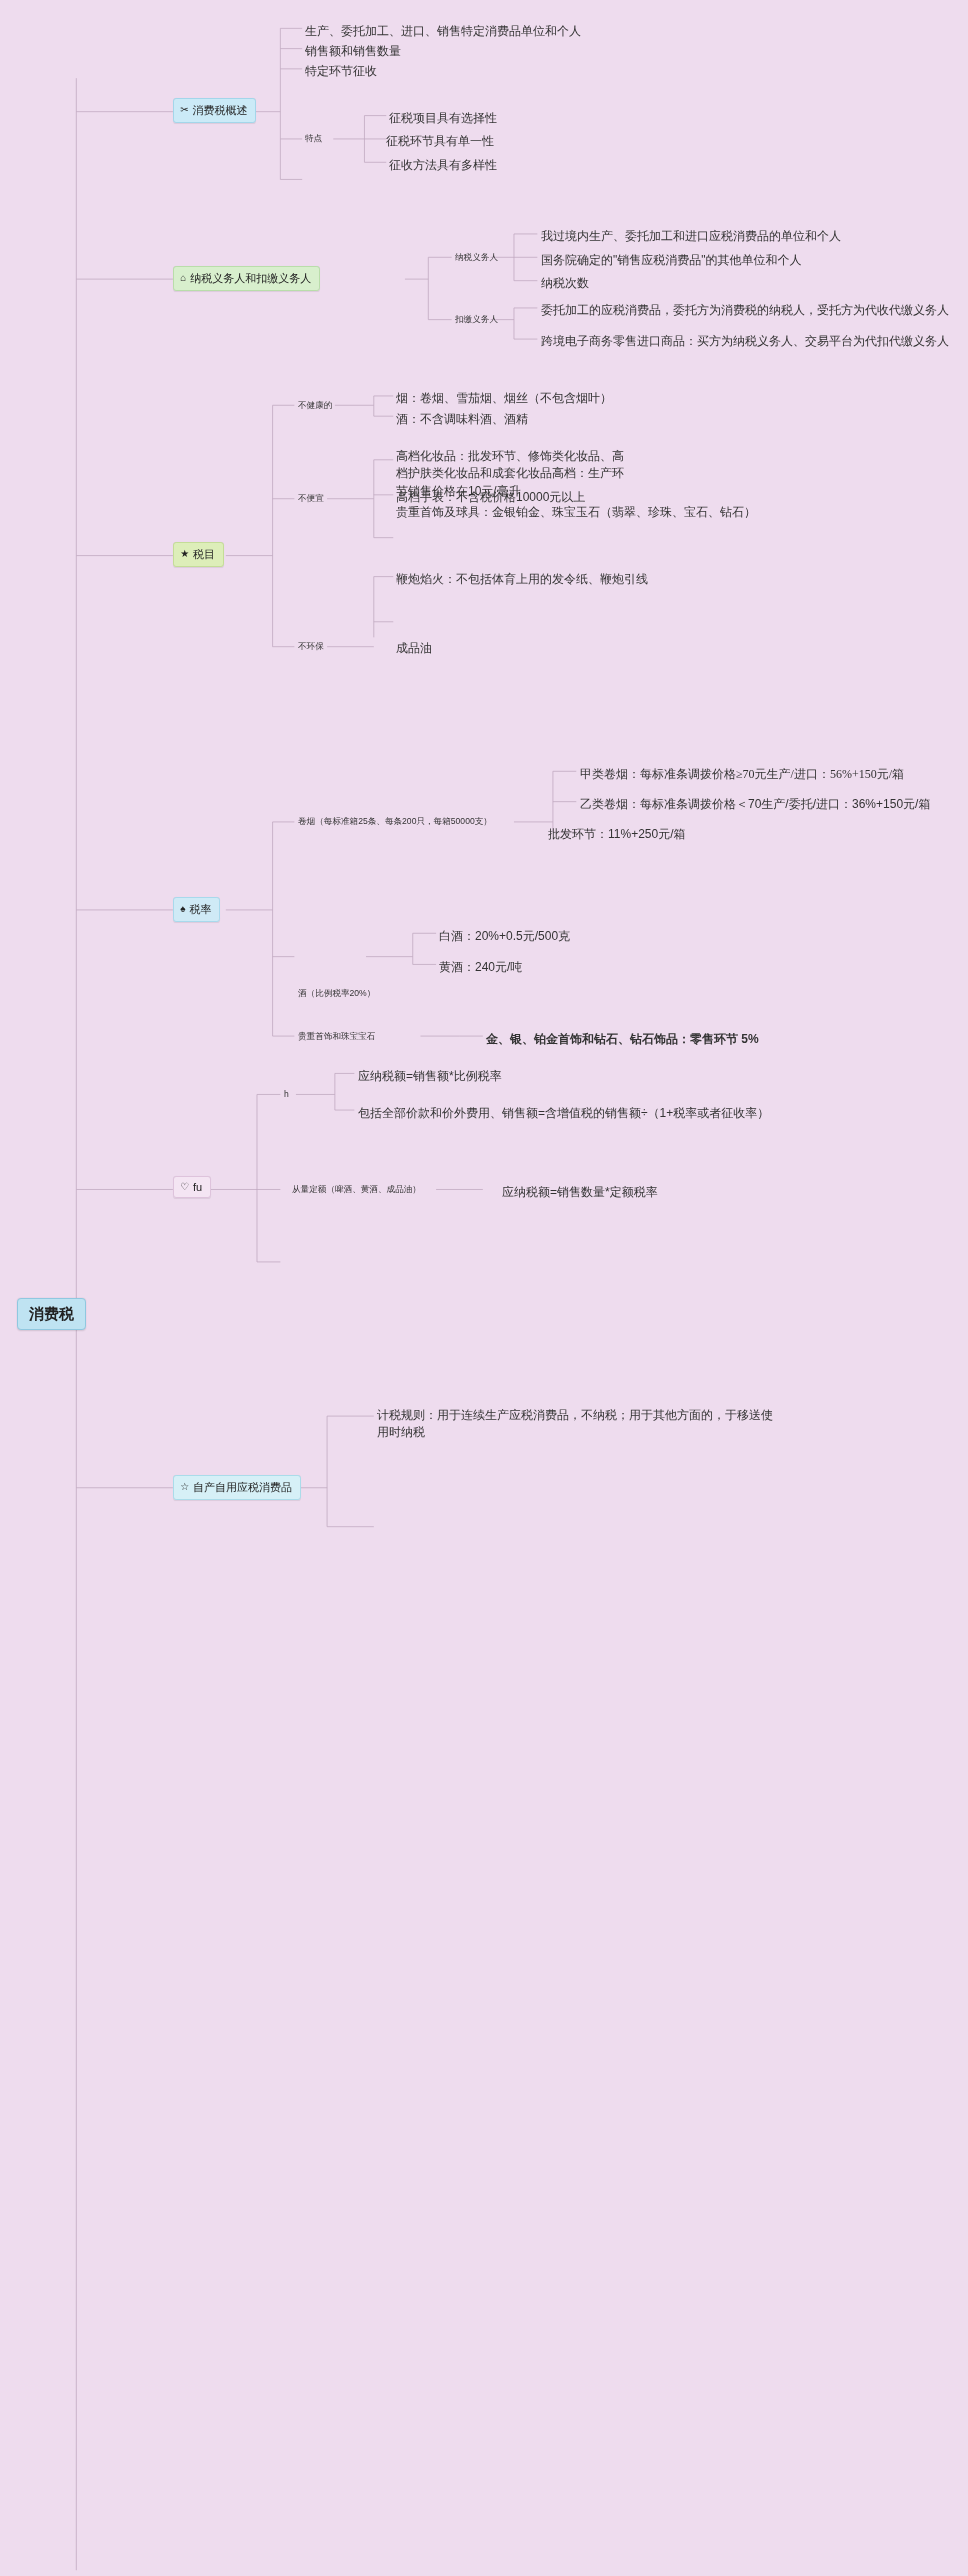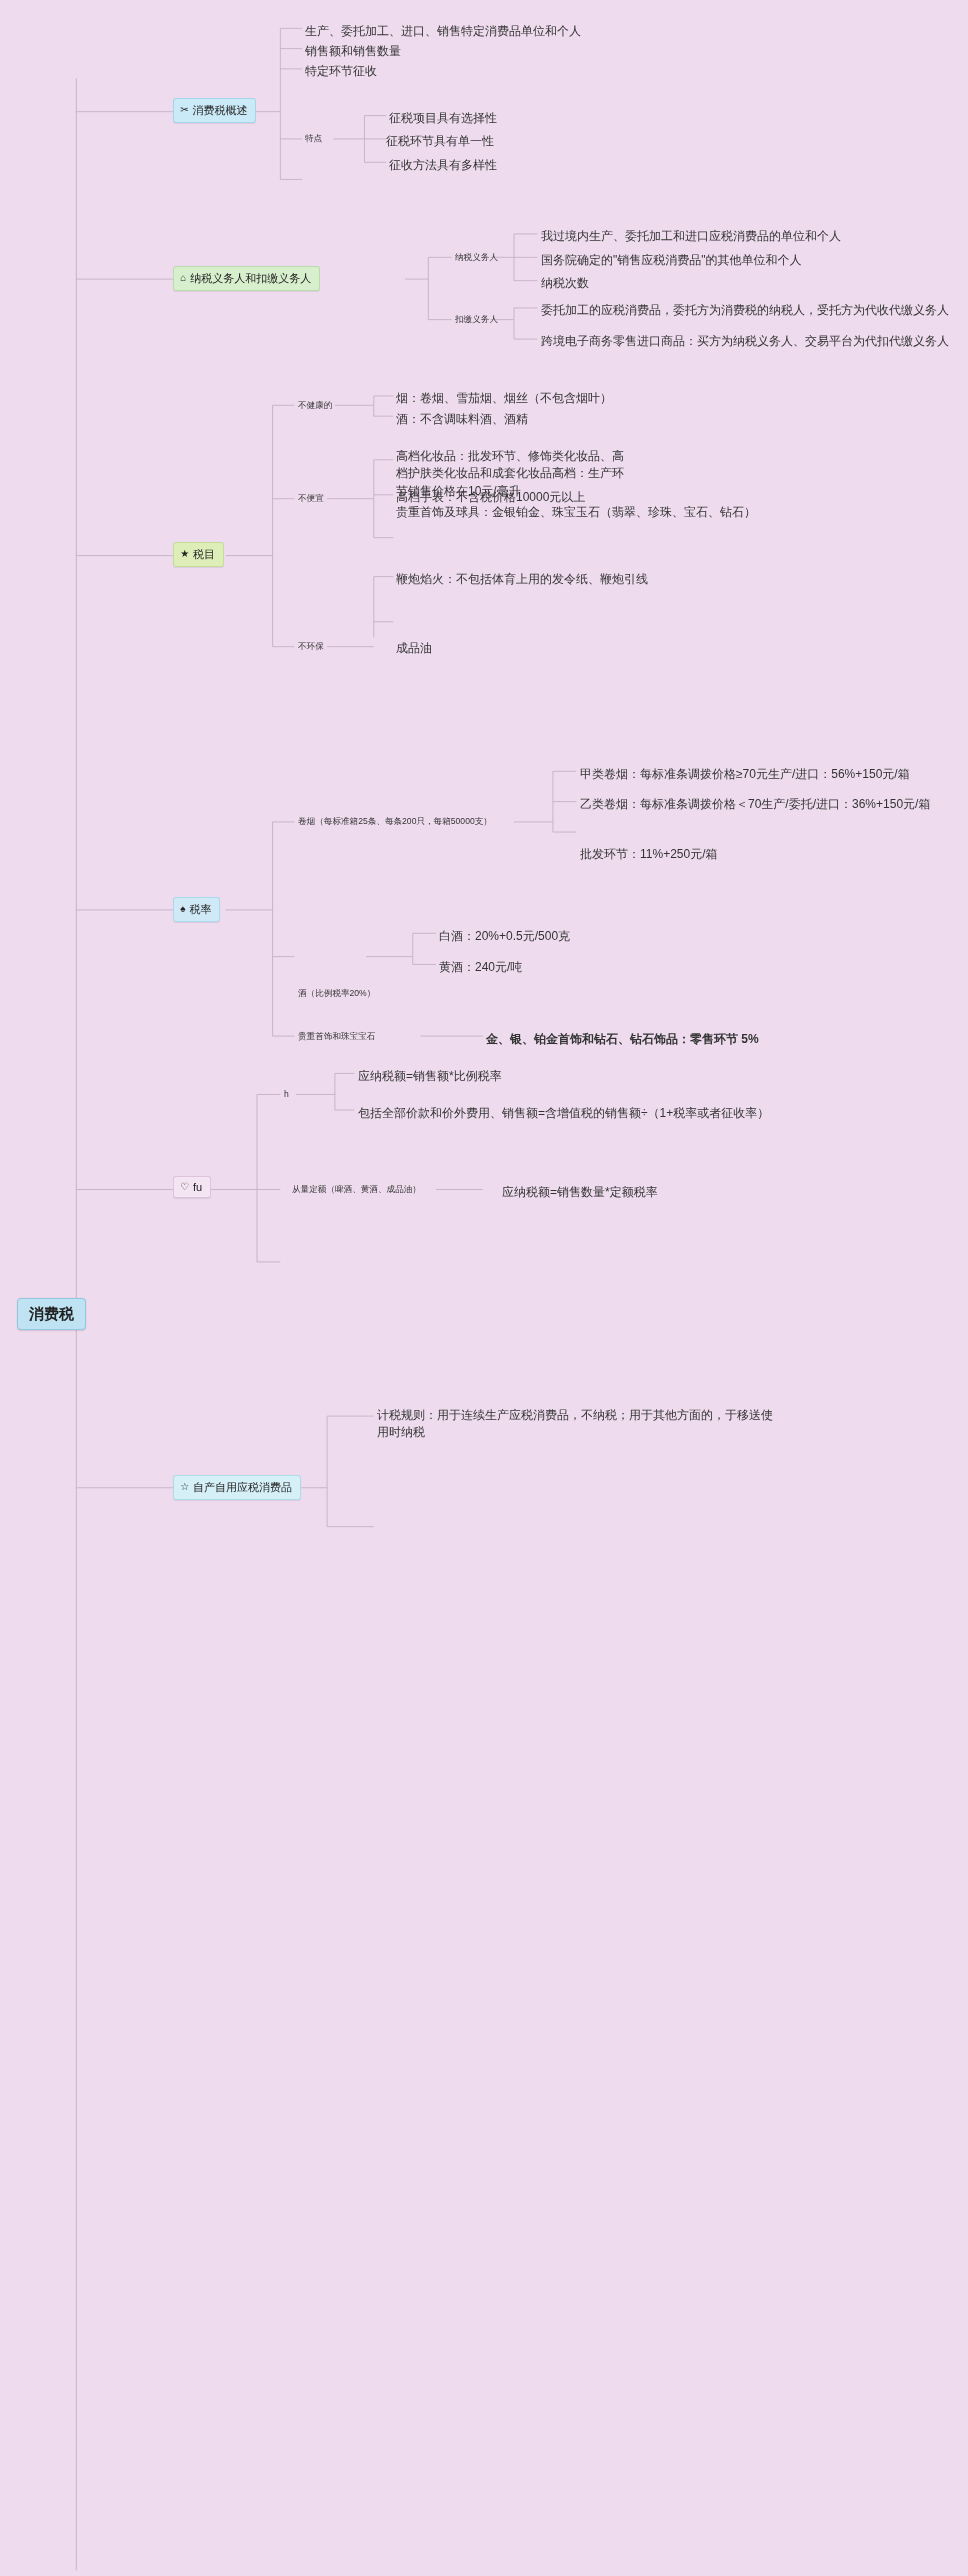--- a/index.html
+++ b/index.html
@@ -233,23 +233,23 @@
   <div class="node leaf" style="left:396px; top:571px;">鞭炮焰火：不包括体育上用的发令纸、鞭炮引线</div>
   <div class="node leaf" style="left:396px; top:640px;">成品油</div>
 
   <div class="node topic t-lblue" style="left:173px; top:897px;">
     <span class="ic">♠</span>
     <span>税率</span>
   </div>
   <div class="node branchlabel" style="left:298px; top:816px;">卷烟（每标准箱25条、每条200只，每箱50000支）</div>
   <div class="node branchlabel" style="left:298px; top:988px;">酒（比例税率20%）</div>
   <div class="node branchlabel" style="left:298px; top:1031px;">贵重首饰和珠宝宝石</div>
-  <div class="node leaf" style="left:580px; top:766px;">甲类卷烟：每标准条调拨价格≥70元生产/进口：56%+150元/箱</div>
+  <div class="node leaf" style="left:580px; top:766px;font-family:Liberation Serif, serif;">甲类卷烟：每标准条调拨价格≥70元生产/进口：56%+150元/箱</div>
   <div class="node leaf" style="left:580px; top:796px;">乙类卷烟：每标准条调拨价格＜70生产/委托/进口：36%+150元/箱</div>
-  <div class="node leaf" style="left:580px; top:826px;margin-top:20px;">批发环节：11%+250元/箱</div>
+  <div class="node leaf" style="left:548px; top:826px;">批发环节：11%+250元/箱</div>
   <div class="node leaf" style="left:439px; top:928px;">白酒：20%+0.5元/500克</div>
   <div class="node leaf" style="left:439px; top:959px;">黄酒：240元/吨</div>
   <div class="node leaf" style="left:486px; top:1031px;font-weight:bold;">金、银、铂金首饰和钻石、钻石饰品：零售环节 5%</div>
 
   <div class="node topic t-pink" style="left:173px; top:1176px;">
     <span class="ic">♡</span>
     <span>fu</span>
   </div>
   <div class="node branchlabel" style="left:284px; top:1089px;">h</div>
   <div class="node branchlabel" style="left:292px; top:1184px;text-align:center;">从量定额（啤酒、黄酒、成品油）</div>

